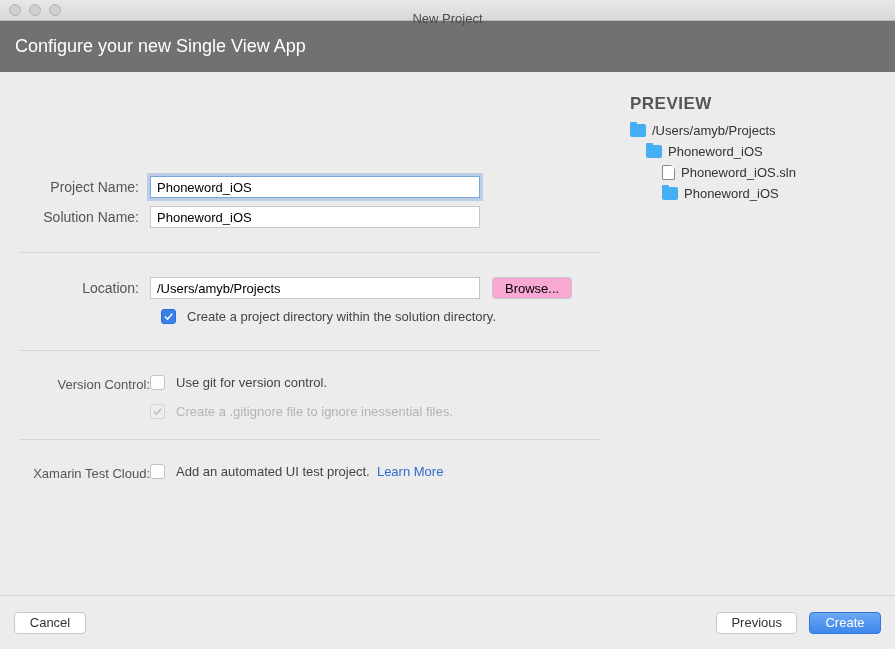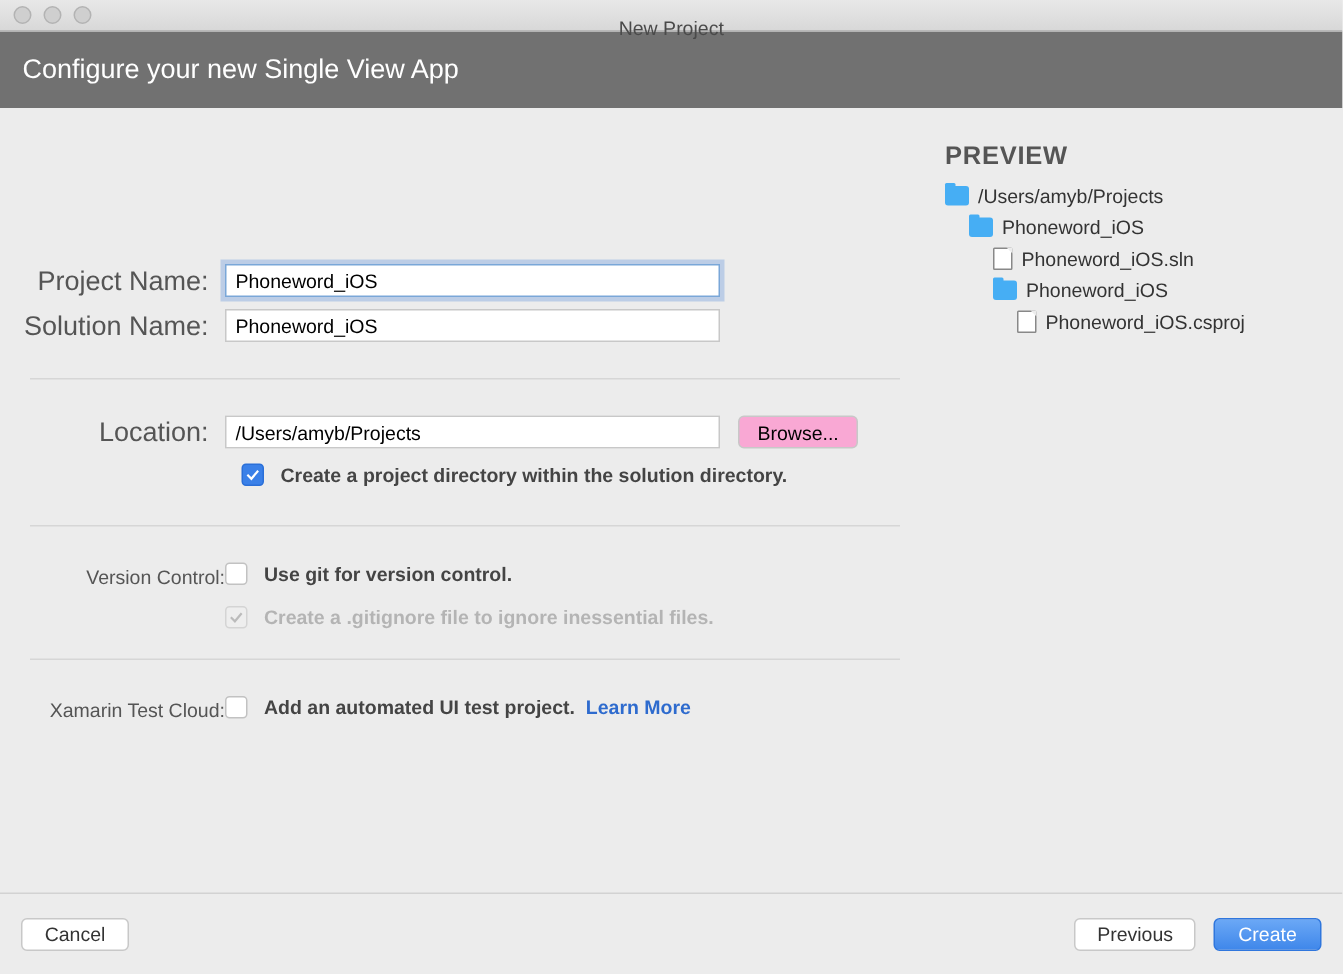--- a/index.html
+++ b/index.html
@@ -68,21 +68,21 @@
     .form-row {
       display: flex;
       align-items: center;
       padding: 4px 0;
     }
     .form-row .label {
       width: 150px;
       text-align: right;
       padding-right: 11px;
       color: #555;
-      font-size: 18px;
+      font-size: 14px;
     }
     .form-row .field {
       flex: 0 0 auto;
       display: flex;
       align-items: center;
       gap: 12px;
     }
     input[type="text"] {
       width: 330px;
       height: 22px;
@@ -138,21 +138,20 @@
       border: 1px solid #c2c2c2;
     }
     .chk.disabled {
       background: #eee;
       border: 1px solid #d4d4d4;
       color: #bbb;
     }
     .chk-label {
       font-size: 13px;
       color: #444;
-      font-weight: bold;
     }
     .chk-label.disabled {
       color: #b4b4b4;
     }
     .label-cell-top {
       display: flex;
       align-items: flex-start;
       padding-top: 4px;
     }
     .label-cell-top .label {
@@ -371,24 +370,20 @@
         <span>Phoneword_iOS</span>
       </div>
       <div class="tree-row indent-2">
         <span class="file-icon"></span>
         <span>Phoneword_iOS.sln</span>
       </div>
       <div class="tree-row indent-2">
         <span class="folder-icon"></span>
         <span>Phoneword_iOS</span>
       </div>
-      <div class="tree-row indent-3">
-        <span class="file-icon"></span>
-        <span>Phoneword_iOS.csproj</span>
-      </div>
     </div>
   </div>
 </div>
 
 <div class="footer-bar">
   <button class="footer-btn">Cancel</button>
   <div class="footer-spacer"></div>
   <div class="footer-right">
     <button class="footer-btn">Previous</button>
     <button class="footer-btn primary">Create</button>

